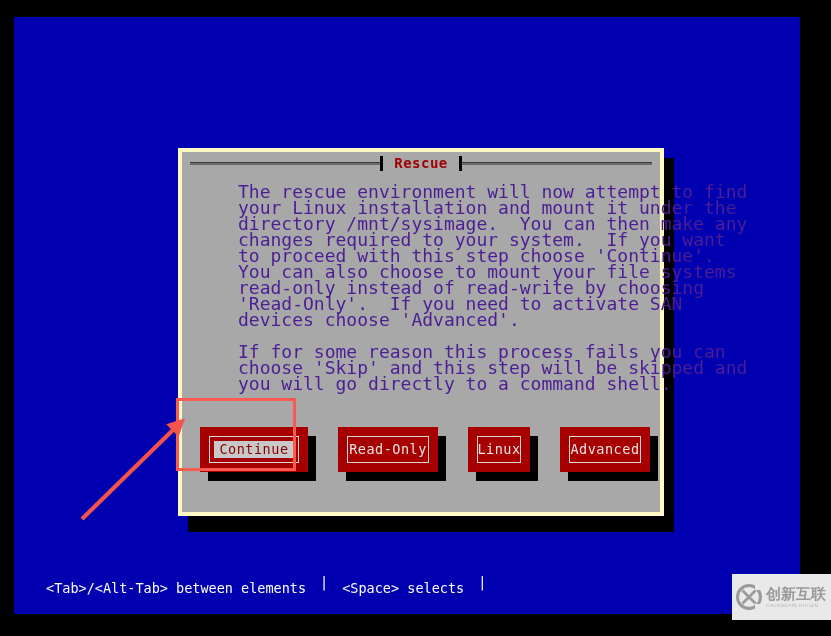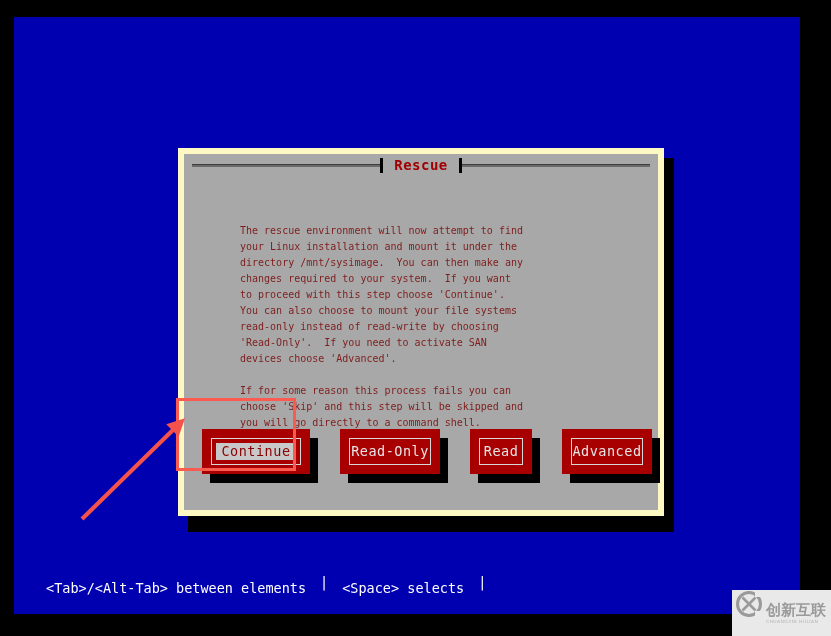--- a/index.html
+++ b/index.html
@@ -44,21 +44,21 @@
   }
 
   
   #dialog {
     position: absolute;
     left: 164px;
     top: 131px;
     width: 486px;
     height: 368px;
     background: #a8a8a8;
-    border: 6px solid #fef9c3;
+    border: 4px solid #fef9c3;
     box-sizing: border-box;
   }
 
   
   #title-bar {
     position: absolute;
     left: 0;
     top: 0;
     width: 100%;
     height: 22px;
@@ -89,26 +89,25 @@
     line-height: 14px;
     white-space: nowrap;
   }
 
   
   #body-text {
     position: absolute;
     left: 56px;
     top: 32px;
     width: 400px;
-    font-size: 10px;
+    font-size: 18px;
     line-height: 16px;
-    color: #7f1d1d;
+    color: #4c1d95;
     white-space: pre;
     letter-spacing: 0px;
-    margin-top: 37px;
   }
 
   
   #button-row {
     position: absolute;
     left: 18px;
     top: 275px;
     width: 450px;
     height: 70px;
   }
@@ -205,25 +204,26 @@
     color: #ffffff;
     padding: 0 14px;
     flex: 0 0 auto;
   }
   .help-item { flex: 0 0 auto; margin-top: 12px; }
 
   
   #watermark {
     position: absolute;
     right: 0px;
-    bottom: 0px;
+    bottom: 16px;
     width: 99px;
     height: 46px;
     background: #e9e9e9;
     display: flex;
+    align-items: center;
     justify-content: flex-start;
     padding-left: 3px;
     box-sizing: border-box;
     z-index: 30;
   }
   #watermark-mark {
     flex: 0 0 auto;
     margin-right: 3px;
   }
   #watermark-textblock {
@@ -298,21 +298,21 @@
             <div class="btn-inner">
               <span class="btn-label">Read-Only</span>
             </div>
           </div>
         </div>
 
         <div class="btn-wrap" id="btn-skip-wrap">
           <div class="btn-shadow"></div>
           <div class="btn">
             <div class="btn-inner">
-              <span class="btn-label">Read</span>
+              <span class="btn-label">Linux</span>
             </div>
           </div>
         </div>
 
         <div class="btn-wrap" id="btn-advanced-wrap">
           <div class="btn-shadow"></div>
           <div class="btn">
             <div class="btn-inner">
               <span class="btn-label">Advanced</span>
             </div>

